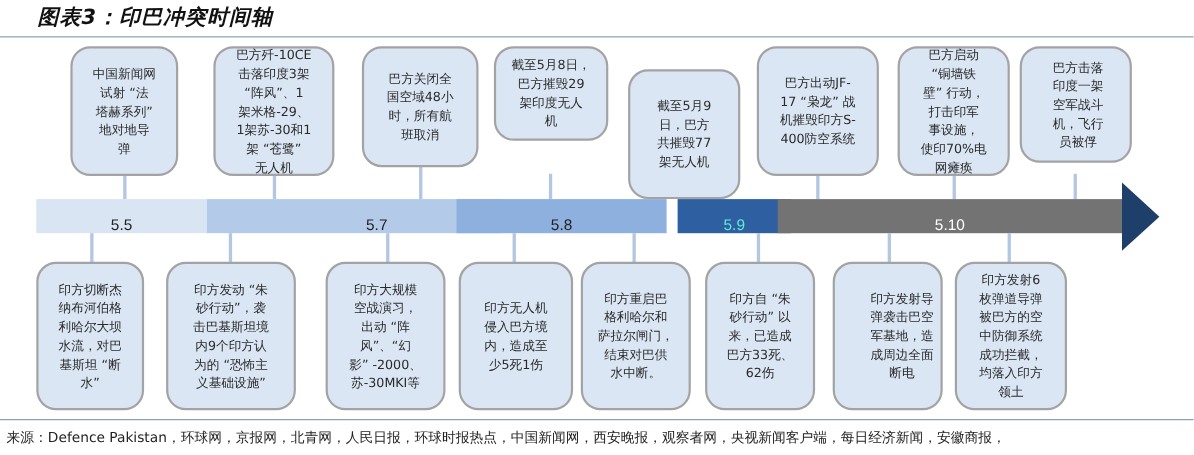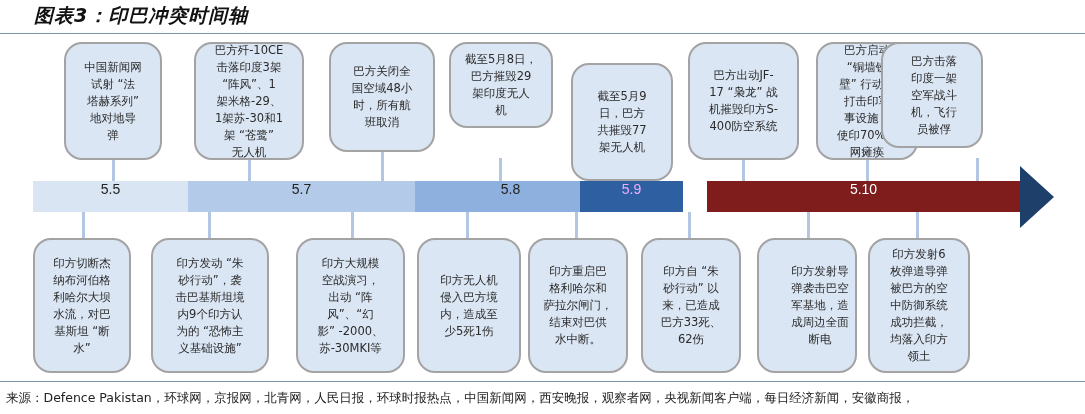--- a/index.html
+++ b/index.html
@@ -6,21 +6,21 @@
   body { width: 1085px; height: 414px; position: relative; overflow: hidden;
          font-family: "DejaVu Sans", "Liberation Sans", sans-serif; color: #222; }
   .title { position: absolute; left: 6px; top: 3px; font-size: 19px; font-weight: bold;
            font-style: italic; color: #111; letter-spacing: 1px; margin-left: 28px; }
   .rule { position: absolute; left: 0; width: 1085px; height: 1px; background: #7a96ad; }
   .box { position: absolute; box-sizing: border-box; border: 2px solid #a3a3a3;
          background: #dbe6f4; border-radius: 18px; display: flex; align-items: center;
          justify-content: center; text-align: center; font-size: 11.5px; line-height: 17px;
          color: #2a2a2a; padding: 2px 6px; white-space: pre-line; }
   .conn { position: absolute; width: 3px; background: #b3c6e2; }
-  .seg { position: absolute; top: 181px; height: 31px; display: flex; align-items: flex-start;
+  .seg { position: absolute; top: 181px; height: 31px; display: flex; align-items: flex-end;
          justify-content: center; font-size: 14px; font-family: "Liberation Sans", sans-serif; }
   .arrow-head { position: absolute; left: 1020px; top: 166px; width: 0; height: 0;
          border-top: 31px solid transparent; border-bottom: 31px solid transparent;
          border-left: 34px solid #1f3f6b; }
   .source { position: absolute; left: 6px; top: 390px; font-size: 12.5px; color: #222;
             white-space: nowrap; }
 </style>
 </head>
 <body>
 
@@ -64,39 +64,39 @@
 17 “枭龙” 战
 机摧毁印方S-
 400防空系统</span></div>
 <div class="box" style="left:816px; top:42px; width:102px; height:118px;"><span>巴方启动
 “铜墙铁
 壁” 行动，
 打击印军
 事设施，
 使印70%电
 网瘫痪</span></div>
-<div class="box" style="left:881px; top:42px; width:102px; height:106px;padding-left:10px;"><span>巴方击落
+<div class="box" style="left:927px; top:42px; width:102px; height:106px;padding-left:10px;"><span>巴方击落
 印度一架
 空军战斗
 机，飞行
 员被俘</span></div>
 
 <div class="seg" style="left: 33px; width: 155px; background: rgb(218, 229, 244); color: rgb(34, 34, 34);">
     <span>5.5</span>
   </div>
-<div class="seg" style="left: 188px; width: 227px; background: rgb(179, 202, 232); color: rgb(34, 34, 34);">
+<div class="seg" style="left: 188px; width: 227px; background: rgb(179, 202, 232); color: rgb(34, 34, 34); padding-left: 41px;">
     <span>5.7</span>
   </div>
 <div class="seg" style="left: 415px; width: 191px; background: rgb(142, 176, 222); color: rgb(34, 34, 34);">
     <span>5.8</span>
   </div>
-<div class="seg" style="left: 580px; width: 103px; background: rgb(46, 95, 161); color: #f0abfc;">
+<div class="seg" style="left: 616px; width: 103px; background: rgb(46, 95, 161); color: #5eead4;">
     <span>5.9</span>
   </div>
-<div class="seg" style="left: 707px; width: 313px; background: #7f1d1d; color: rgb(255, 255, 255);">
+<div class="seg" style="left: 707px; width: 313px; background: #737373; color: rgb(255, 255, 255);">
     <span>5.10</span>
   </div>
 <div class="arrow-head" style="border-left-color: rgb(31, 63, 107);"></div>
 
 <div class="conn" style="left:82px; top:212px; height:27px;"></div>
 <div class="conn" style="left:208px; top:212px; height:27px;"></div>
 <div class="conn" style="left:351px; top:212px; height:27px;"></div>
 <div class="conn" style="left:466px; top:212px; height:27px;"></div>
 <div class="conn" style="left:575px; top:212px; height:27px;"></div>
 <div class="conn" style="left:688px; top:212px; height:27px;"></div>

